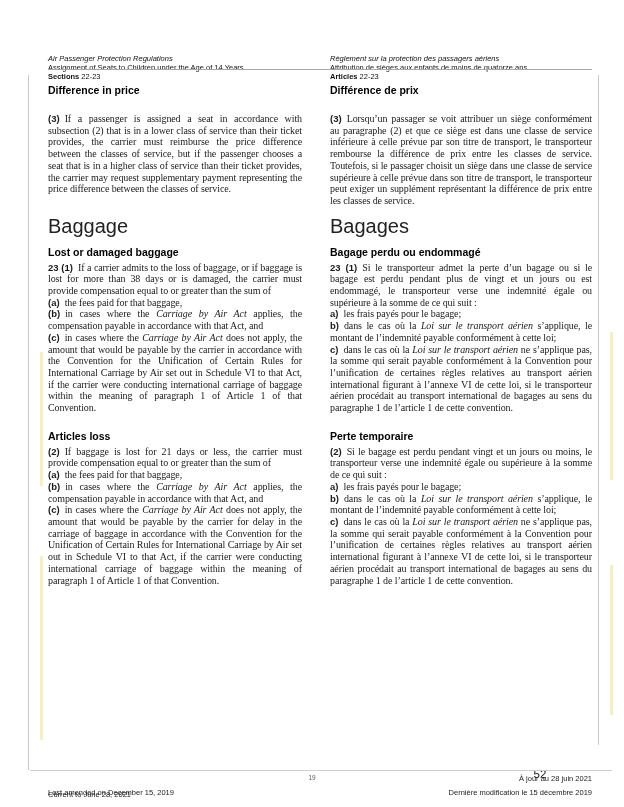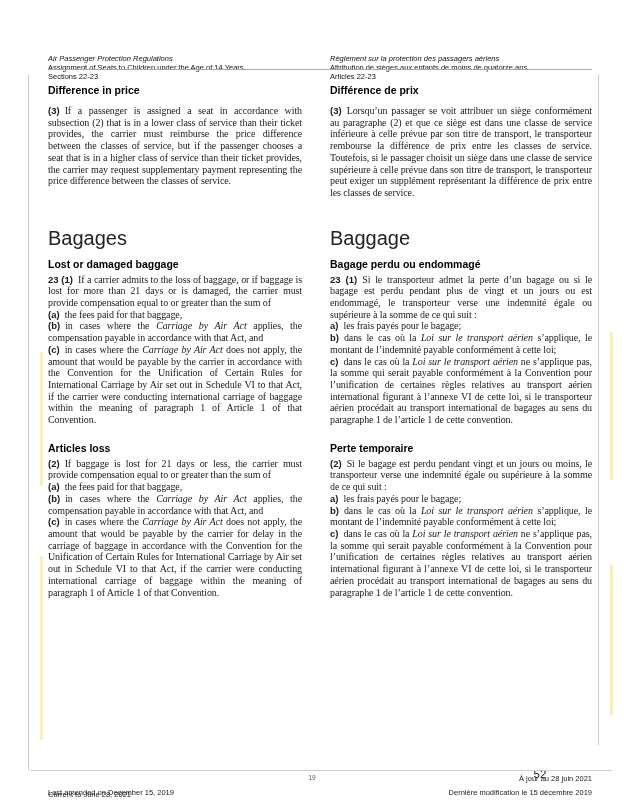--- a/index.html
+++ b/index.html
@@ -6,39 +6,39 @@
   .page{
     position:relative;width:624px;height:807px;background:#fff;
     font-family:"Liberation Serif",serif;color:#1a1a1a;overflow:hidden;
   }
   
   .hdr{position:absolute;top:42px;font-family:"Liberation Sans",sans-serif;
        font-size:7.5px;line-height:9.2px;color:#111;}
   .hdr-left{left:48px;width:260px;}
   .hdr-right{left:330px;width:262px;}
   .hdr .reg{font-style:italic;margin-top:12px;}
-  .hdr .sec-lbl{font-weight:normal;}
+  .hdr .sec-lbl{font-weight:bold;}
   .hdr-rule{position:absolute;left:48px;top:69px;width:544px;height:1px;background:#a8a8a8;}
   
   .vline{position:absolute;width:1px;background:#c9c9c9;}
   .vline-left{left:28px;top:75px;height:695px;}
   .vline-right{left:598px;top:75px;height:670px;}
   
   .marker{position:absolute;width:3px;background:#f7eec2;}
   .m1{left:40px;top:352px;height:134px;}
   .m2{left:40px;top:556px;height:184px;}
   .m3{left:610px;top:332px;height:148px;}
   .m4{left:610px;top:565px;height:150px;}
   
   .content{position:absolute;left:48px;top:84px;width:544px;
            display:grid;grid-template-columns:254px 262px;column-gap:28px;}
   .cell{font-size:10px;line-height:11.7px;text-align:justify;letter-spacing:-0.1px;}
   .cell p{margin:0;}
-  .c-h1{margin-bottom:8px;}
-  .c-p1{margin-bottom:28px;}
+  .c-h1{margin-bottom:16px;}
+  .c-p1{margin-bottom:8px;}
   .c-big{margin-bottom:8px;}
   .c-sub{margin-bottom:3px;}
   .c-blk{margin-bottom:16px;}
   .h-bold{font-family:"Liberation Sans",sans-serif;font-weight:bold;font-size:10.5px;
           line-height:13px;margin:0;text-align:left;letter-spacing:0;color:#000;}
   .h-big{font-family:"Liberation Sans",sans-serif;font-weight:400;font-size:20px;
          line-height:23px;margin:0;text-align:left;letter-spacing:0;color:#222;}
   .lbl{font-family:"Liberation Sans",sans-serif;font-weight:bold;font-size:9.5px;
        letter-spacing:0;margin-right:5px;}
   .item{margin:9px 0 0 13px;}
@@ -88,36 +88,36 @@
       <p class="h-bold">Différence de prix</p>
     </div>
 
     <div class="cell c-p1" lang="en">
       <p><span class="lbl">(3)</span><span>If a passenger is assigned a seat in accordance with subsection (2) that is in a lower class of service than their ticket provides, the carrier must reimburse the price difference between the classes of service, but if the passenger chooses a seat that is in a higher class of service than their ticket provides, the carrier may request supplementary payment representing the price difference between the classes of service.</span></p>
     </div>
     <div class="cell c-p1" lang="fr">
       <p><span class="lbl">(3)</span><span>Lorsqu’un passager se voit attribuer un siège conformément au paragraphe (2) et que ce siège est dans une classe de service inférieure à celle prévue par son titre de transport, le transporteur rembourse la différence de prix entre les classes de service. Toutefois, si le passager choisit un siège dans une classe de service supérieure à celle prévue dans son titre de transport, le transporteur peut exiger un supplément représentant la différence de prix entre les classes de service.</span></p>
     </div>
 
+    <div class="cell c-big" lang="en">
+      <p class="h-big">Baggage</p>
+    </div>
     <div class="cell c-big" lang="fr">
       <p class="h-big">Bagages</p>
-    </div>
-    <div class="cell c-big" lang="en">
-      <p class="h-big">Baggage</p>
     </div>
 
     <div class="cell c-sub" lang="en">
       <p class="h-bold">Lost or damaged baggage</p>
     </div>
     <div class="cell c-sub" lang="fr">
       <p class="h-bold">Bagage perdu ou endommagé</p>
     </div>
 
     <div class="cell c-blk" lang="en">
-      <p class="intro"><span class="lbl">23 (1)</span><span>If a carrier admits to the loss of baggage, or if baggage is lost for more than 21 days or is damaged, the carrier must provide compensation equal to or greater than the sum of</span></p>
+      <p class="intro"><span class="lbl">23 (1)</span><span>If a carrier admits to the loss of baggage, or if baggage is lost for more than 38 days or is damaged, the carrier must provide compensation equal to or greater than the sum of</span></p>
       <p class="item"><span class="lbl">(a)</span><span>the fees paid for that baggage,</span><em></em><span></span></p>
       <p class="item"><span class="lbl">(b)</span><span>in cases where the </span><em>Carriage by Air Act</em><span> applies, the compensation payable in accordance with that Act, and</span></p>
       <p class="item"><span class="lbl">(c)</span><span>in cases where the </span><em>Carriage by Air Act</em><span> does not apply, the amount that would be payable by the carrier in accordance with the Convention for the Unification of Certain Rules for International Carriage by Air set out in Schedule VI to that Act, if the carrier were conducting international carriage of baggage within the meaning of paragraph 1 of Article 1 of that Convention.</span></p>
     </div>
     <div class="cell c-blk" lang="fr">
       <p class="intro"><span class="lbl">23 (1)</span><span>Si le transporteur admet la perte d’un bagage ou si le bagage est perdu pendant plus de vingt et un jours ou est endommagé, le transporteur verse une indemnité égale ou supérieure à la somme de ce qui suit :</span></p>
       <p class="item"><span class="lbl">a)</span><span>les frais payés pour le bagage;</span><em></em><span></span></p>
       <p class="item"><span class="lbl">b)</span><span>dans le cas où la </span><em>Loi sur le transport aérien</em><span> s’applique, le montant de l’indemnité payable conformément à cette loi;</span></p>
       <p class="item"><span class="lbl">c)</span><span>dans le cas où la </span><em>Loi sur le transport aérien</em><span> ne s’applique pas, la somme qui serait payable conformément à la Convention pour l’unification de certaines règles relatives au transport aérien international figurant à l’annexe VI de cette loi, si le transporteur aérien procédait au transport international de bagages au sens du paragraphe 1 de l’article 1 de cette convention.</span></p>
     </div>

